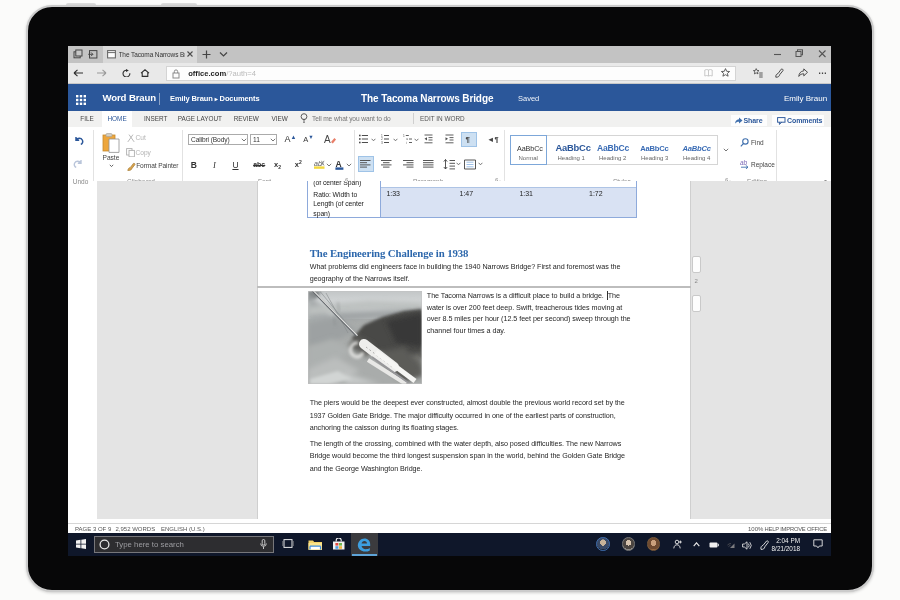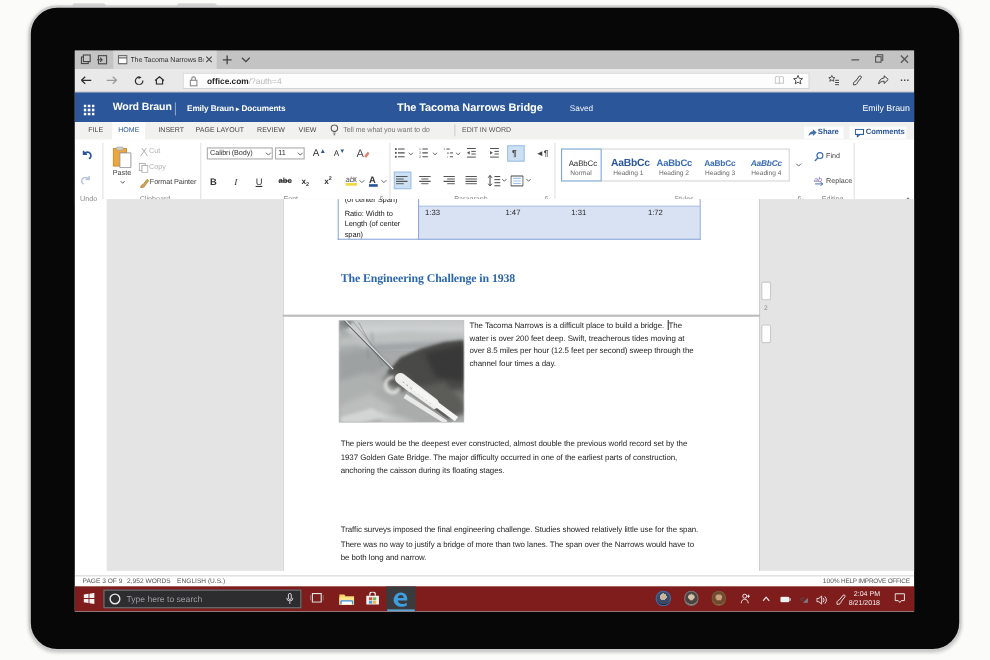--- a/index.html
+++ b/index.html
@@ -346,20 +346,21 @@
     <div class="abs" style="left:538.7px;top:0;width:1.2px;height:37.2px;background:#8eaadb;"></div>
     <div class="abs" style="left:210px;top:36px;width:330px;height:1.3px;background:#8eaadb;"></div>
     <div class="abs nw" style="left:216.3px;top:-3.4px;font-size:6.8px;line-height:9.55px;letter-spacing:-0.05px;color:#222;">(of center Span)</div>
     <div class="abs nw" style="left:216.3px;top:8.5px;font-size:6.8px;line-height:9.55px;letter-spacing:-0.05px;color:#222;">Ratio: Width to<br>Length (of center<br>span)</div>
     <div class="abs nw" style="left:289.4px;top:9.3px;font-size:7px;color:#222;">1:33</div>
     <div class="abs nw" style="left:362.5px;top:9.3px;font-size:7px;color:#222;">1:47</div>
     <div class="abs nw" style="left:422.4px;top:9.3px;font-size:7px;color:#222;">1:31</div>
     <div class="abs nw" style="left:492px;top:9.3px;font-size:7px;color:#222;">1:72</div>
 
     <div class="abs nw" style="left:212.7px;top:65.8px;font-size:10.8px;font-weight:bold;letter-spacing:-0.1px;font-family:'Liberation Serif',serif;color:#2c67ac;">The Engineering Challenge in 1938</div>
+    <div class="abs nw" style="left:212.7px;top:80.4px;font-size:7.2px;line-height:11.5px;letter-spacing:-0.05px;color:#262626;">What problems did engineers face in building the 1940 Narrows Bridge? First and foremost was the<br>geography of the Narrows itself.</div>
 
     <svg class="abs" style="left:211px;top:109.7px;" width="114" height="93" viewBox="0 0 114 93">
       <defs>
         <linearGradient id="sky" x1="0" y1="0" x2="0" y2="1">
           <stop offset="0" stop-color="#c2c6c7"></stop>
             <stop offset="0.3" stop-color="#cfd2d3"></stop>
             <stop offset="0.7" stop-color="#c5c9ca"></stop>
             <stop offset="1" stop-color="#b7bbba"></stop>
         </linearGradient>
         <filter id="blur3" x="-40%" y="-40%" width="180%" height="180%">
@@ -402,21 +403,21 @@
       <path d="M58 56 L84 76" stroke="#8e8e8c" stroke-width="0.7" stroke-dasharray="1.8 2.6" fill="none"></path>
       <path d="M68 61 L107 90" stroke="#f5f5f3" stroke-width="5" fill="none" filter="url(#blur07)"></path>
       <path d="M60 69 L98 93" stroke="#e8e8e6" stroke-width="4.2" fill="none" filter="url(#blur07)"></path>
       <path d="M64 66 L102 93" stroke="#97979a" stroke-width="1.6" fill="none" filter="url(#blur07)"></path>
       <rect x="0" y="0" width="114" height="93" fill="none" stroke="#c2c2c2" stroke-width="1"></rect>
     </svg>
 
     <div class="abs nw" style="left:329.8px;top:109.3px;font-size:7.2px;line-height:11.6px;letter-spacing:-0.05px;color:#262626;">The Tacoma Narrows is a difficult place to build a bridge. <span style="border-left:1px solid #333;margin-left:1px;">T</span>he<br>water is over 200 feet deep. Swift, treacherous tides moving at<br>over 8.5 miles per hour (12.5 feet per second) sweep through the<br>channel four times a day.</div>
 
     <div class="abs nw" style="left:212.7px;top:216.2px;font-size:7.2px;line-height:12.4px;letter-spacing:-0.05px;color:#262626;">The piers would be the deepest ever constructed, almost double the previous world record set by the<br>1937 Golden Gate Bridge. The major difficulty occurred in one of the earliest parts of construction,<br>anchoring the caisson during its floating stages.</div>
-    <div class="abs nw" style="left:212.7px;top:295.2px;font-size:7.2px;line-height:12.4px;letter-spacing:-0.05px;color:#262626;">Traffic surveys imposed the final engineering challenge. Studies showed relatively little use for the span.<br>There was no way to justify a bridge of more than two lanes. The span over the Narrows would have to<br>be both long and narrow.</div>
+    <div class="abs nw" style="left:212.7px;top:256.8px;font-size:7.2px;line-height:12.4px;letter-spacing:-0.05px;color:#262626;">The length of the crossing, combined with the water depth, also posed difficulties. The new Narrows<br>Bridge would become the third longest suspension span in the world, behind the Golden Gate Bridge<br>and the George Washington Bridge.</div>
 
     <div class="abs" style="left:160px;top:104.7px;width:434px;height:2px;background:#bdbdbd;"></div>
 
     <div class="abs" style="left:595px;top:75.2px;width:9px;height:16.5px;background:#fdfdfd;border:1px solid #c9c9c9;border-radius:2px;box-sizing:border-box;"></div>
     <div class="abs nw" style="left:597.5px;top:96.7px;font-size:6px;color:#8a8a8a;">2</div>
     <div class="abs" style="left:595px;top:113.7px;width:9px;height:17px;background:#fdfdfd;border:1px solid #c9c9c9;border-radius:2px;box-sizing:border-box;"></div>
 
     <div class="abs" style="left:753px;top:0;width:10px;height:337.7px;background:#f0f0f0;"></div>
     <svg class="abs" style="left:755px;top:4.7px;" width="7" height="5" viewBox="0 0 7 5">
         <path d="M0.8 4 L3.5 1 L6.2 4" fill="none" stroke="#9a9a9a" stroke-width="1"></path>
@@ -427,21 +428,21 @@
       </svg>
   </div>
 
   <div class="abs" style="left:0;top:477px;width:763px;height:10px;background:#fff;border-top:1px solid #d6d6d6;box-sizing:border-box;"></div>
   <div class="abs nw" style="left:7px;top:479.5px;font-size:6px;color:#555;">PAGE 3 OF 9</div>
   <div class="abs nw" style="left:47.5px;top:479.5px;font-size:6px;color:#555;">2,952 WORDS</div>
   <div class="abs nw" style="left:93px;top:479.5px;font-size:6px;color:#555;">ENGLISH (U.S.)</div>
   <div class="abs nw" style="left:680px;top:479.5px;font-size:6px;color:#555;">100%</div>
   <div class="abs nw" style="right:4px;top:479.7px;font-size:5.8px;letter-spacing:-0.2px;color:#555;">HELP IMPROVE OFFICE</div>
 
-  <div class="abs" style="left:0;top:487px;width:763px;height:23px;background:#7f1d1d;overflow:hidden;opacity:0.999;">
+  <div class="abs" style="left:0;top:487px;width:763px;height:23px;background:#0f172a;overflow:hidden;opacity:0.999;">
 
     <svg class="abs" style="left:8.4px;top:5.7px;" width="10" height="10" viewBox="0 0 10 10">
       <g fill="#f2f2f2">
           <path d="M0 1.4 L4.5 0.8 V4.7 H0 Z"></path>
           <path d="M5.3 0.7 L10 0 V4.7 H5.3 Z"></path>
           <path d="M0 5.5 H4.5 V9.2 L0 8.6 Z"></path>
           <path d="M5.3 5.5 H10 V10 L5.3 9.3 Z"></path>
         </g>
     </svg>
 

